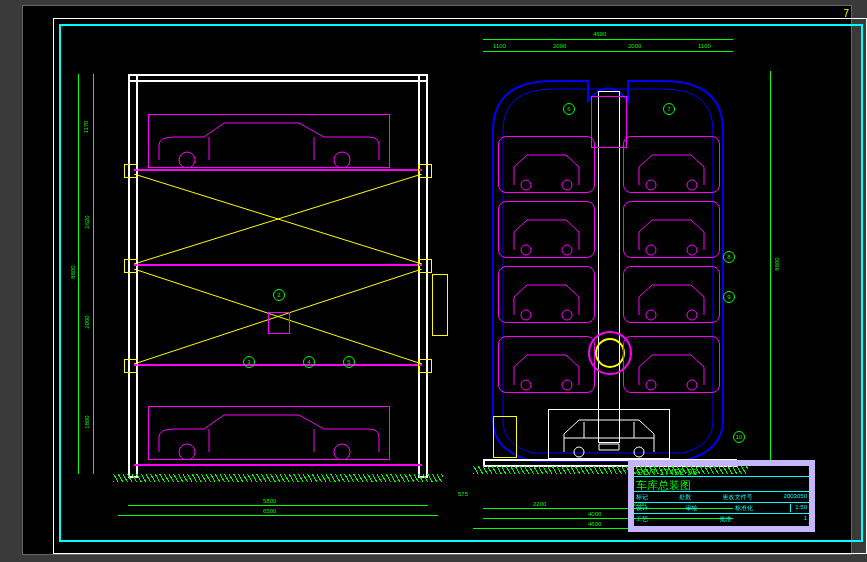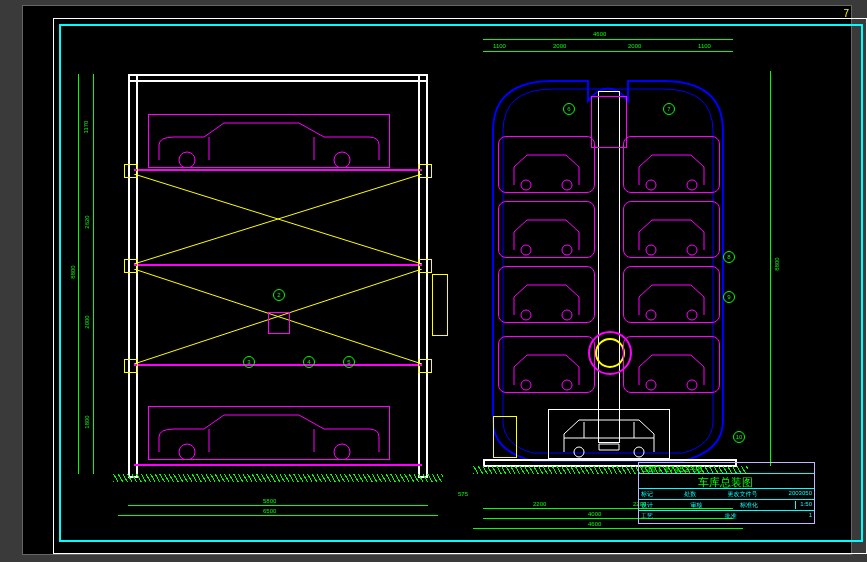--- a/index.html
+++ b/index.html
@@ -11,21 +11,21 @@
 .rv{position:absolute;left:440px;top:55px;width:290px;height:430px}
 .str{position:absolute;border:2px solid #fff}
 .car{position:absolute;border:1px solid #f0f}
 .car svg{width:100%;height:100%}
 .dim{position:absolute;color:#0f0;font-size:6px}
 .dl{position:absolute;background:#0f0}
 .rail{position:absolute;background:#f0f;height:2px}
 .cross{position:absolute;border:1px solid #ff0}
 .circ{position:absolute;border:2px solid #00f;border-radius:50%}
 .pod{position:absolute;border:1px solid #f0f;border-radius:8px}
-.tb{position:absolute;right:36px;bottom:30px;width:175px;height:60px;border:1px solid #c4b5fd;font-size:6px;color:#0ff}
+.tb{position:absolute;right:36px;bottom:22px;width:175px;height:60px;border:6px solid #c4b5fd;font-size:6px;color:#0ff}
 .tb div{border-top:1px solid #0ff;padding:1px 2px;height:8px;display:flex}
 .tb .ti{color:#0f0;font-size:9px;text-align:right;padding-right:4px}
 .hatch{position:absolute;height:8px;background:repeating-linear-gradient(60deg,#0f0 0,#0f0 1px,transparent 1px,transparent 4px)}
 .bal{position:absolute;width:10px;height:10px;border:1px solid #0f0;border-radius:50%;color:#0f0;font-size:6px;text-align:center;line-height:10px}
 .carfront{position:absolute;border:1px solid #f0f}
 .mag{position:absolute;border:1px solid #f0f}
 .mech{position:absolute;border:1px solid #fff}
 .corner{position:absolute;color:#ff0;font-size:10px}
 </style>
 </head>
@@ -174,21 +174,21 @@
   <div class="bal" style="left:200px;top:42px">7</div>
   <div class="bal" style="left:260px;top:190px">8</div>
   <div class="bal" style="left:260px;top:230px">9</div>
   <div class="bal" style="left:270px;top:370px">10</div>
 </div>
 
 <div class="tb">
   <div class="ti" style="border-top:none;justify-content:space-between">
     <span>GB/T 17452-98</span>
   </div>
-  <div class="ti" style="height:12px;justify-content:center;font-size:11px">
+  <div class="ti" style="height:12px;justify-content:flex-start;font-size:11px">
     <span>车库总装图</span>
   </div>
   <div style="justify-content:space-between">
     <span>标记</span>
     <span>处数</span>
     <span>更改文件号</span>
     <span>2003050</span>
   </div>
   <div style="justify-content:space-between">
     <span>设计</span>

